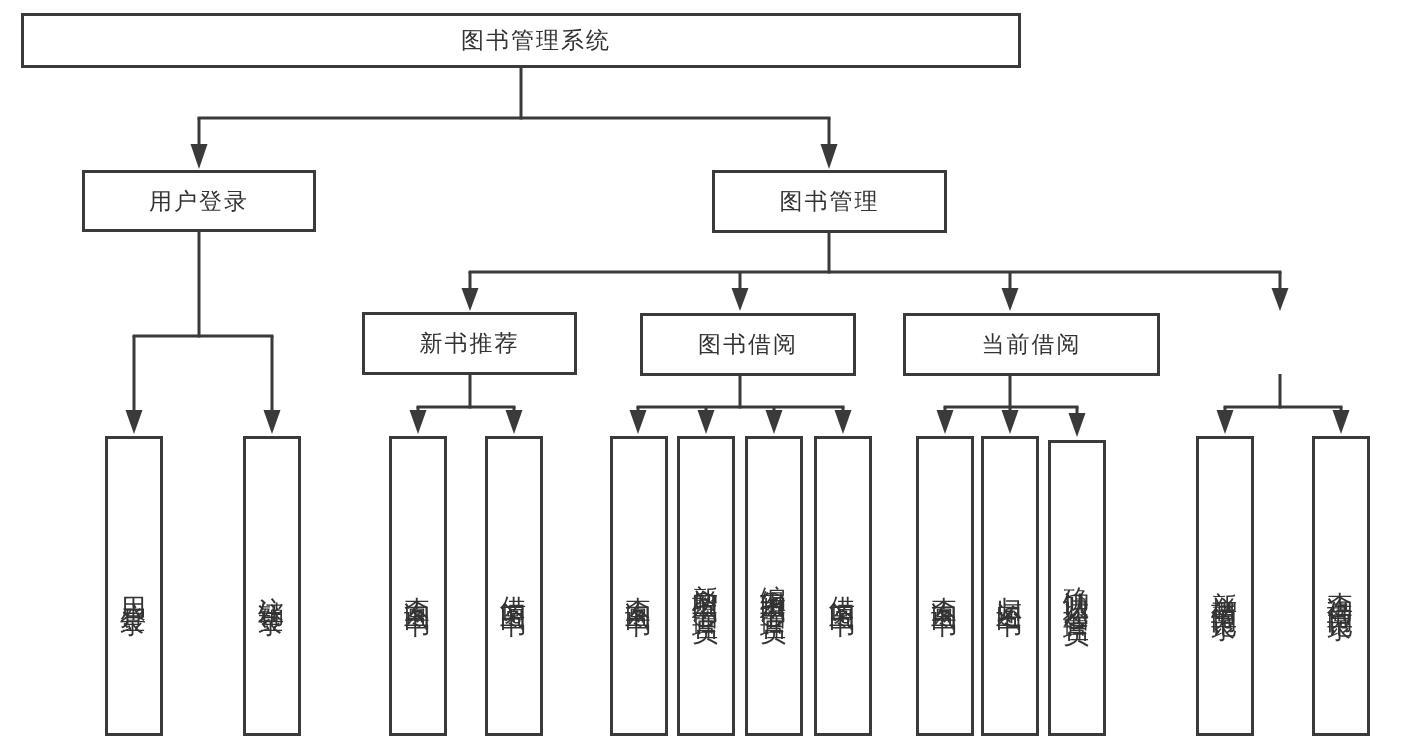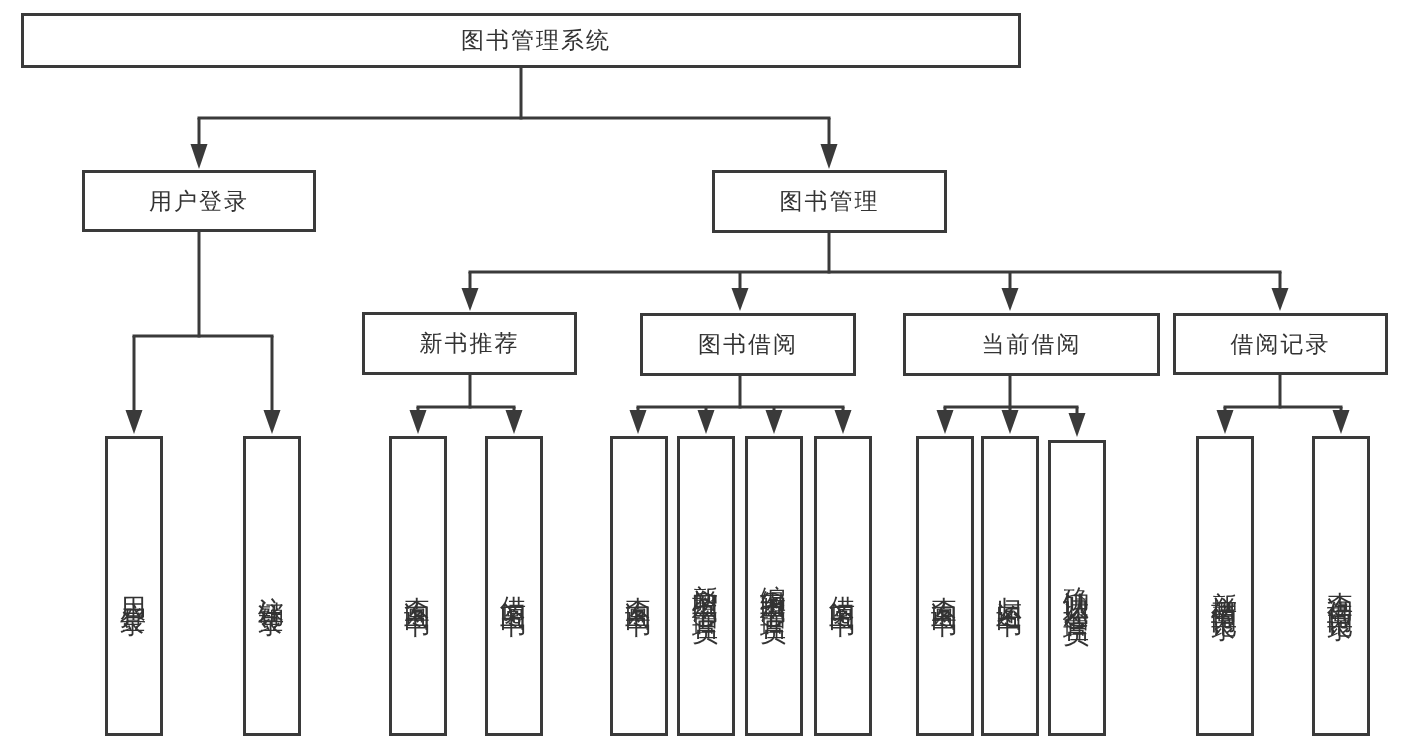--- a/index.html
+++ b/index.html
@@ -126,21 +126,20 @@
   </svg>
 
   <div class="hnode" style="left:21px; top:13px; width:1000px; height:55px;padding-left:30px;">图书管理系统</div>
 
   <div class="hnode" style="left:82px; top:170px; width:234px; height:62px;">用户登录</div>
   <div class="hnode" style="left:712px; top:170px; width:235px; height:63px;">图书管理</div>
 
   <div class="hnode" style="left:362px; top:312px; width:215px; height:63px;">新书推荐</div>
   <div class="hnode" style="left:632px; top:313px; width:216px; height:63px;margin-left:8px;">图书借阅</div>
   <div class="hnode" style="left:903px; top:313px; width:257px; height:63px;">当前借阅</div>
-  <div class="hnode" style="left:1173px; top:313px; width:215px; height:62px;">借阅记录</div>
 
   <div class="vnode" style="left:105px; top:436px;">用户登录</div>
   <div class="vnode" style="left:243px; top:436px;">注销登录</div>
 
   <div class="vnode" style="left:389px; top:436px;">查询图书</div>
   <div class="vnode" style="left:485px; top:436px;">借阅图书</div>
 
   <div class="vnode" style="left:610px; top:436px;">查询图书</div>
   <div class="vnode" style="left:677px; top:436px;">新增图书（管理员）</div>
   <div class="vnode" style="left:745px; top:436px;">编辑图书（管理员）</div>

